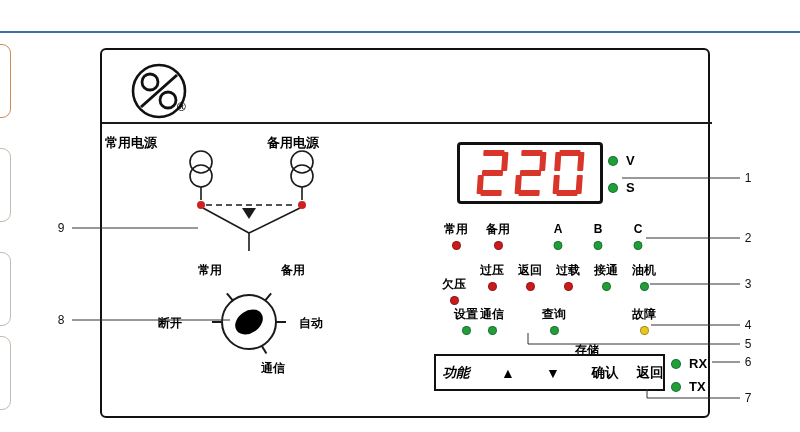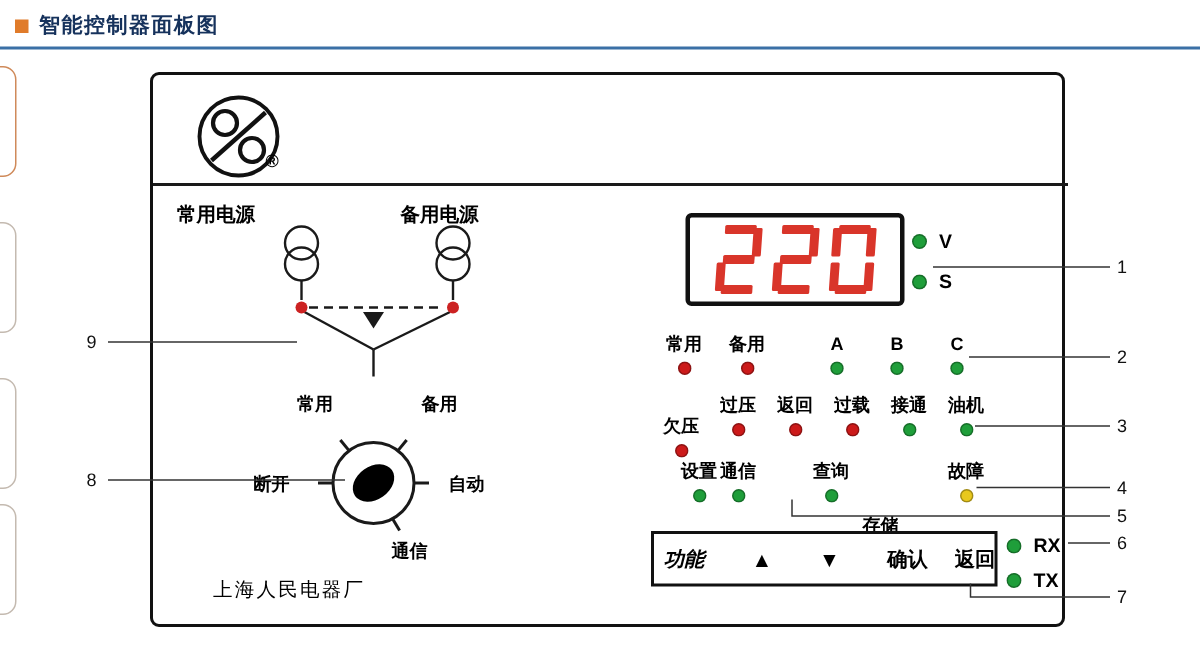--- a/index.html
+++ b/index.html
@@ -21,27 +21,27 @@
   .edge-tab.t4{top:336px;}
 
   
   .panel{position:absolute;left:100px;top:48px;width:610px;height:370px;border:2.5px solid #111;border-radius:6px;background:#fff;}
   .panel-gfx{position:absolute;left:0;top:0;pointer-events:none;}
   .panel-title{position:absolute;left:103px;top:22px;font-size:28px;font-weight:bold;letter-spacing:1px;white-space:nowrap;}
   .logo{position:absolute;left:28px;top:12px;width:62px;height:62px;}
   .rmark{position:absolute;left:47px;top:38px;font-size:12px;font-weight:bold;}
 
   .slabel{position:absolute;transform:translateX(-50%);font-size:13px;font-weight:bold;white-space:nowrap;}
-  .src-normal{left:42px;top:84px;font-family:Liberation Serif, serif;}
+  .src-normal{left:29px;top:84px;font-family:Liberation Serif, serif;}
   .src-backup{left:191px;top:84px;text-align:center;}
 
   .knob-label{position:absolute;transform:translate(-50%,-50%);font-size:12px;font-weight:bold;white-space:nowrap;}
   .kl-normal{left:108px;top:220px;}
   .kl-backup{left:191px;top:220px;}
-  .kl-off{left:65px;top:273px;padding-left:28px;}
+  .kl-off{left:54px;top:273px;padding-left:28px;}
   .kl-auto{left:209px;top:273px;}
   .kl-comm{left:171px;top:318px;}
 
   .factory{position:absolute;left:40px;top:334px;font-size:13px;letter-spacing:1.5px;white-space:nowrap;}
 
   
   .display{position:absolute;left:355px;top:92px;width:146px;height:62px;border:3px solid #111;border-radius:4px;background:#fff;display:flex;align-items:center;justify-content:center;gap:9px;}
   .sseg{position:relative;width:29px;height:46px;transform:skewX(-4deg);}
   .seg{position:absolute;background:#d9352a;border-radius:1px;}
   .seg-a{top:0;left:4px;right:4px;height:6px;}
@@ -78,24 +78,20 @@
   .co{position:absolute;transform:translate(-50%,-50%);font-size:12px;color:#111;}
   .co1{left:748px;top:178px;} .co2{left:748px;top:238px;} .co3{left:748px;top:284px;}
   .co4{left:748px;top:325px;} .co5{left:748px;top:344px;} .co6{left:748px;top:362px;}
   .co7{left:748px;top:398px;} .co8{left:61px;top:320px;} .co9{left:61px;top:228px;}
 </style>
 </head>
 <body>
 
 <div class="page">
 
-  <div class="doc-header">
-    <span class="bullet"></span>
-    <span class="doc-title">智能控制器面板图</span>
-  </div>
   <div class="header-rule"></div>
 
   <div class="edge-tab t1"></div>
   <div class="edge-tab t2"></div>
   <div class="edge-tab t3"></div>
   <div class="edge-tab t4"></div>
 
   <div class="panel">
 
     <svg class="panel-gfx" width="610" height="370" viewBox="0 0 610 370">
@@ -141,21 +137,20 @@
 
     <span class="slabel src-normal">常用电源</span>
     <span class="slabel src-backup">备用电源</span>
 
     <span class="knob-label kl-normal">常用</span>
     <span class="knob-label kl-backup">备用</span>
     <span class="knob-label kl-off">断开</span>
     <span class="knob-label kl-auto">自动</span>
     <span class="knob-label kl-comm">通信</span>
 
-    <span class="factory">上海人民电器厂</span>
 
     <div class="display">
       <div style="display:flex;gap:9px;">
           <div class="sseg">
             <div class="seg seg-a"></div>
             <div class="seg seg-b"></div>
             <div class="seg seg-d"></div>
             <div class="seg seg-e"></div>
             <div class="seg seg-g"></div>
           </div>

